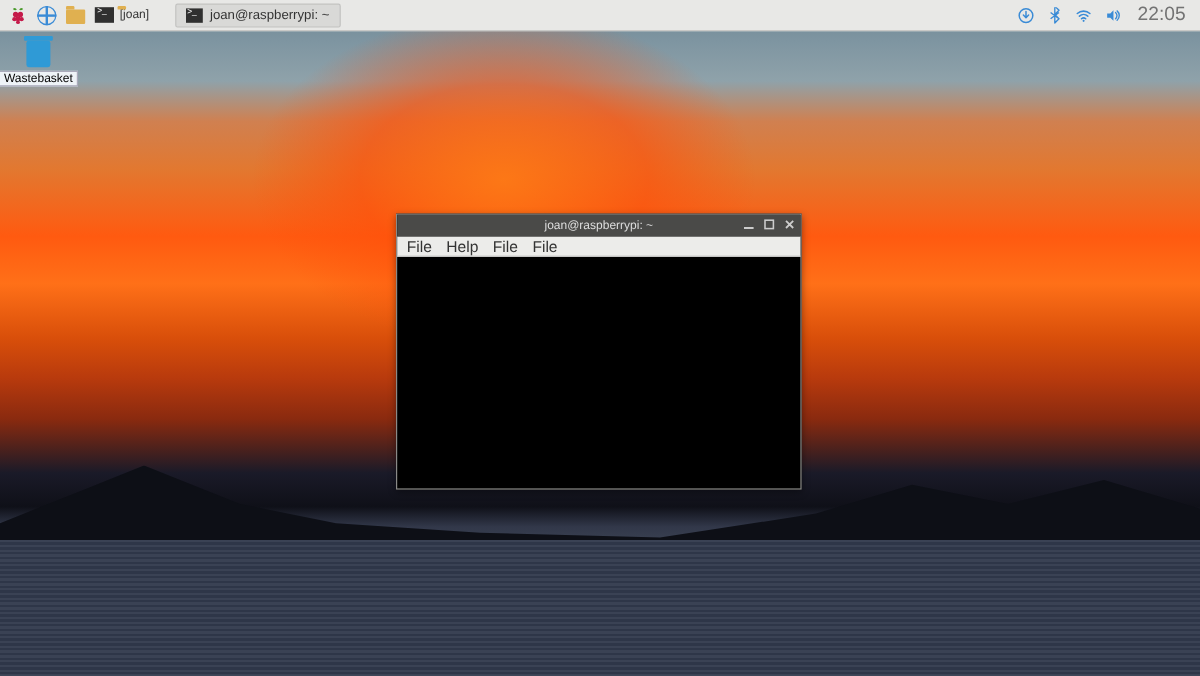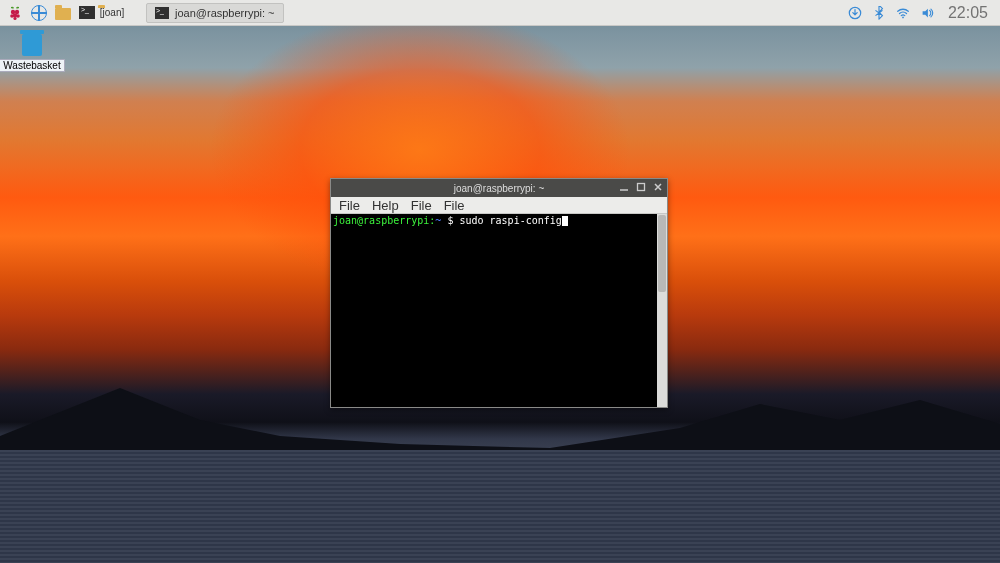--- a/index.html
+++ b/index.html
@@ -211,19 +211,13 @@
           </svg>
       </span>
     </div>
   </div>
   <div class="menubar">
     <span>File</span>
     <span>Help</span>
     <span>File</span>
     <span>File</span>
   </div>
-  <div class="term-body">
-    <span class="prompt-user">joan@raspberrypi</span><span class="prompt-user">:</span><span class="prompt-path">~</span><span class="prompt-cmd"> $ </span><span class="prompt-cmd">sudo raspi-config</span><span class="cursor"></span>
-    <div class="term-scrollbar">
-      <div class="thumb"></div>
-    </div>
-  </div>
 </div>
 
 </body></html>

